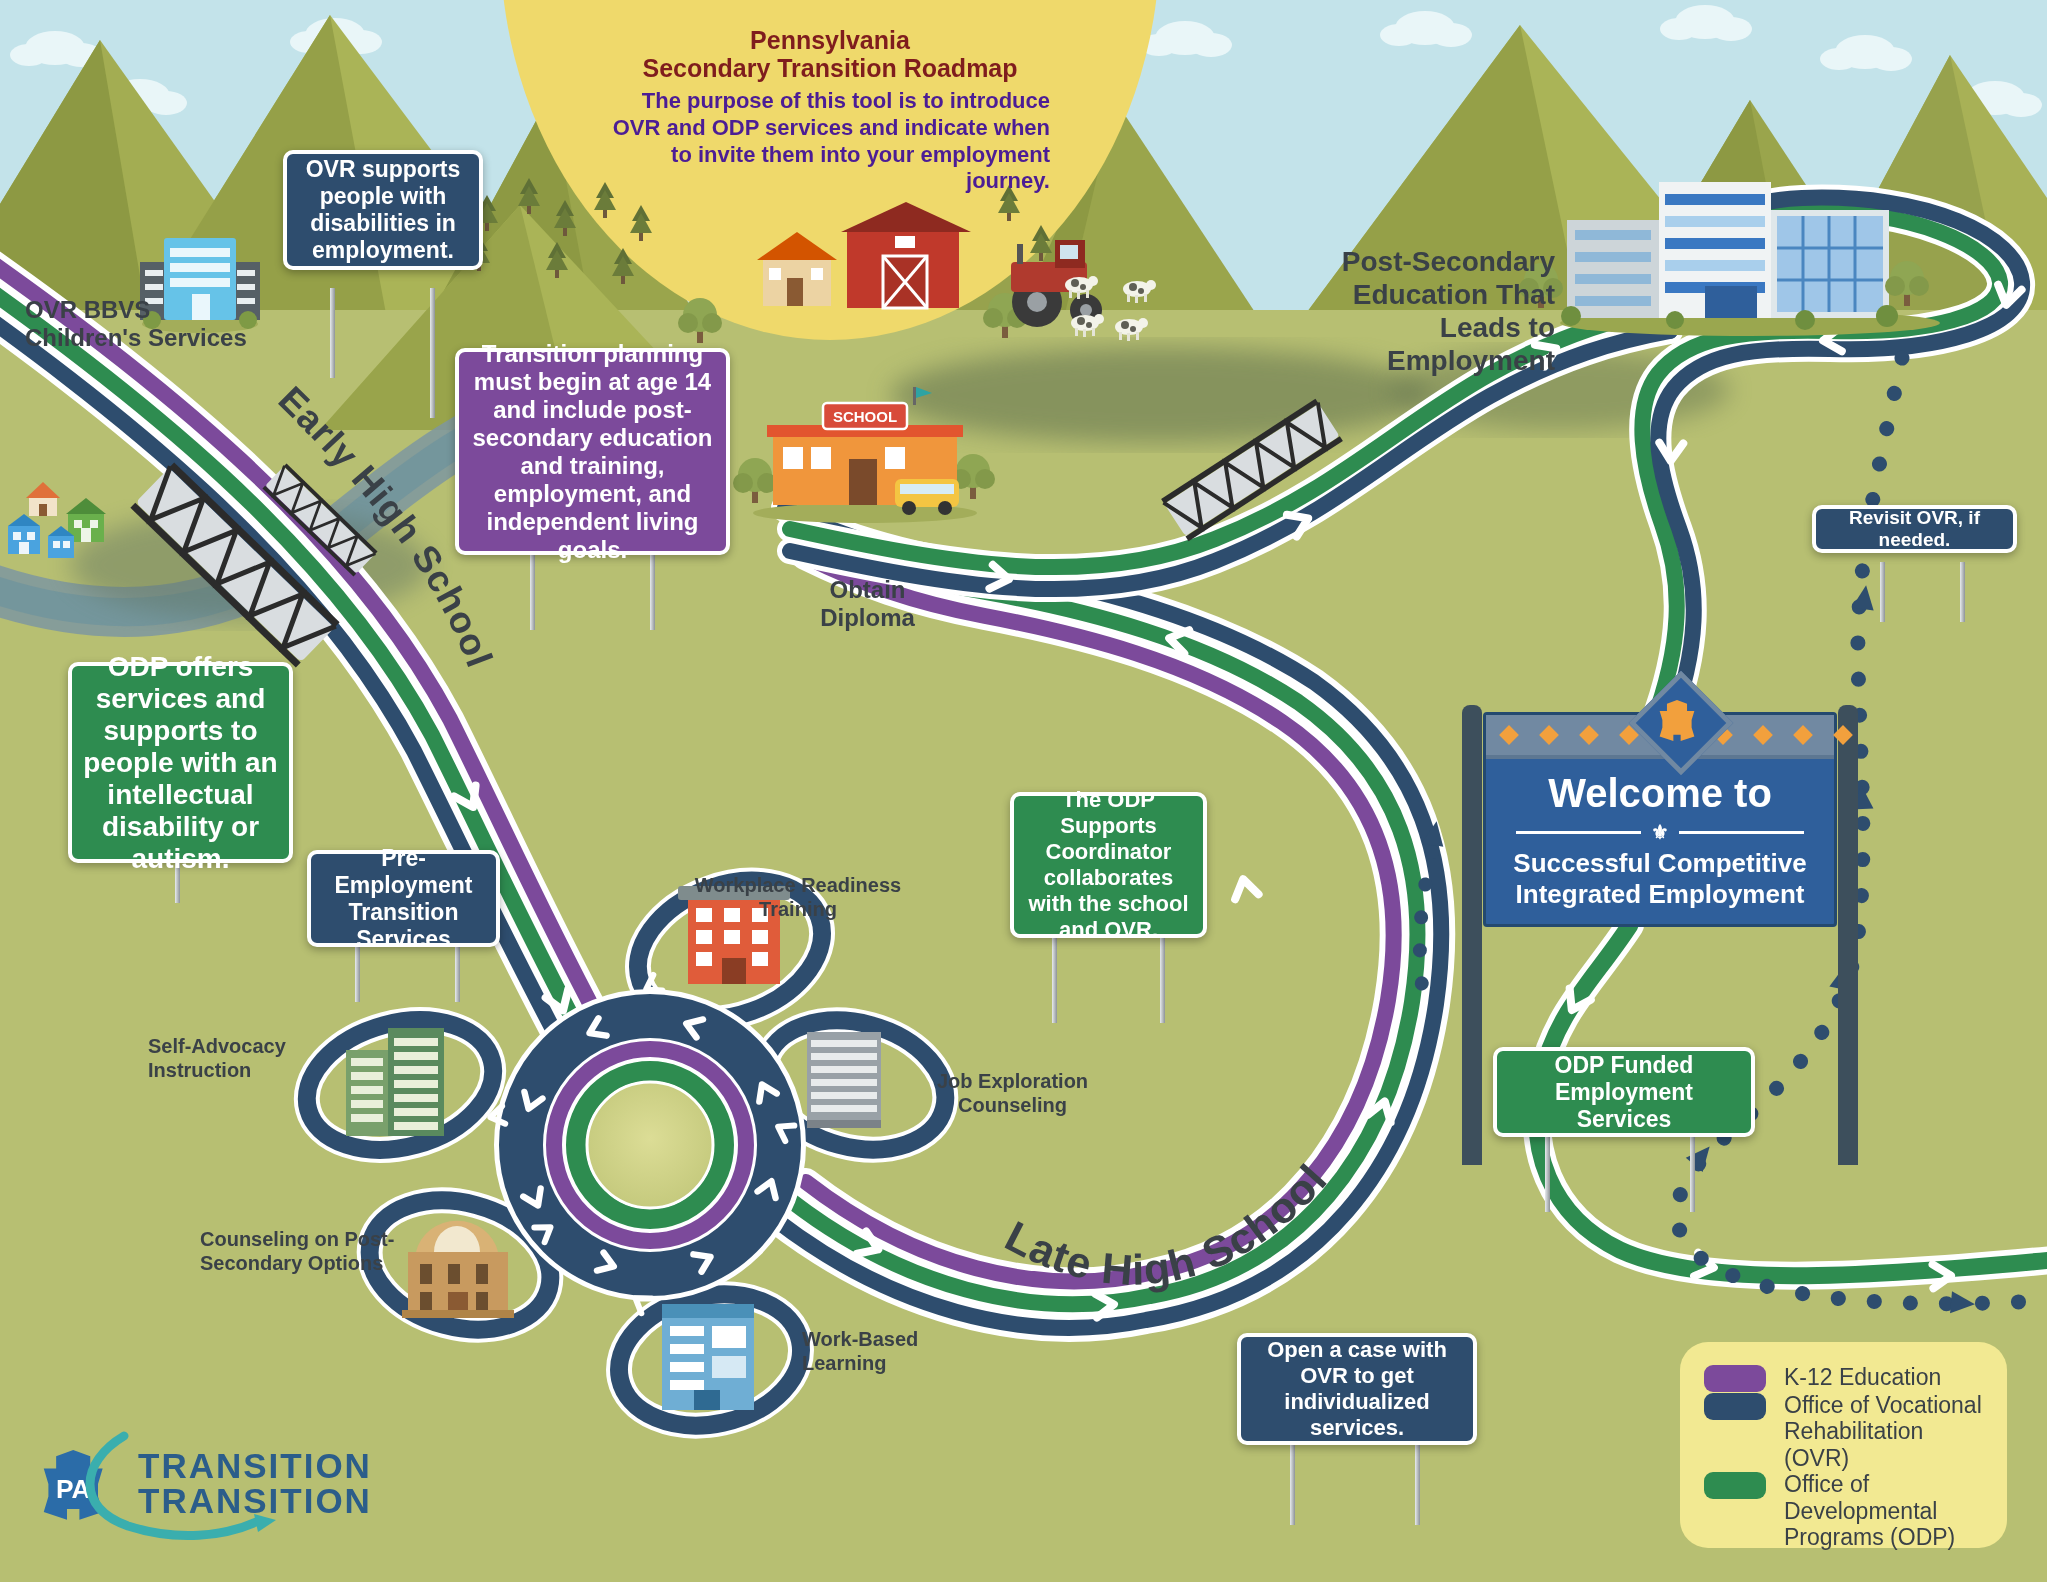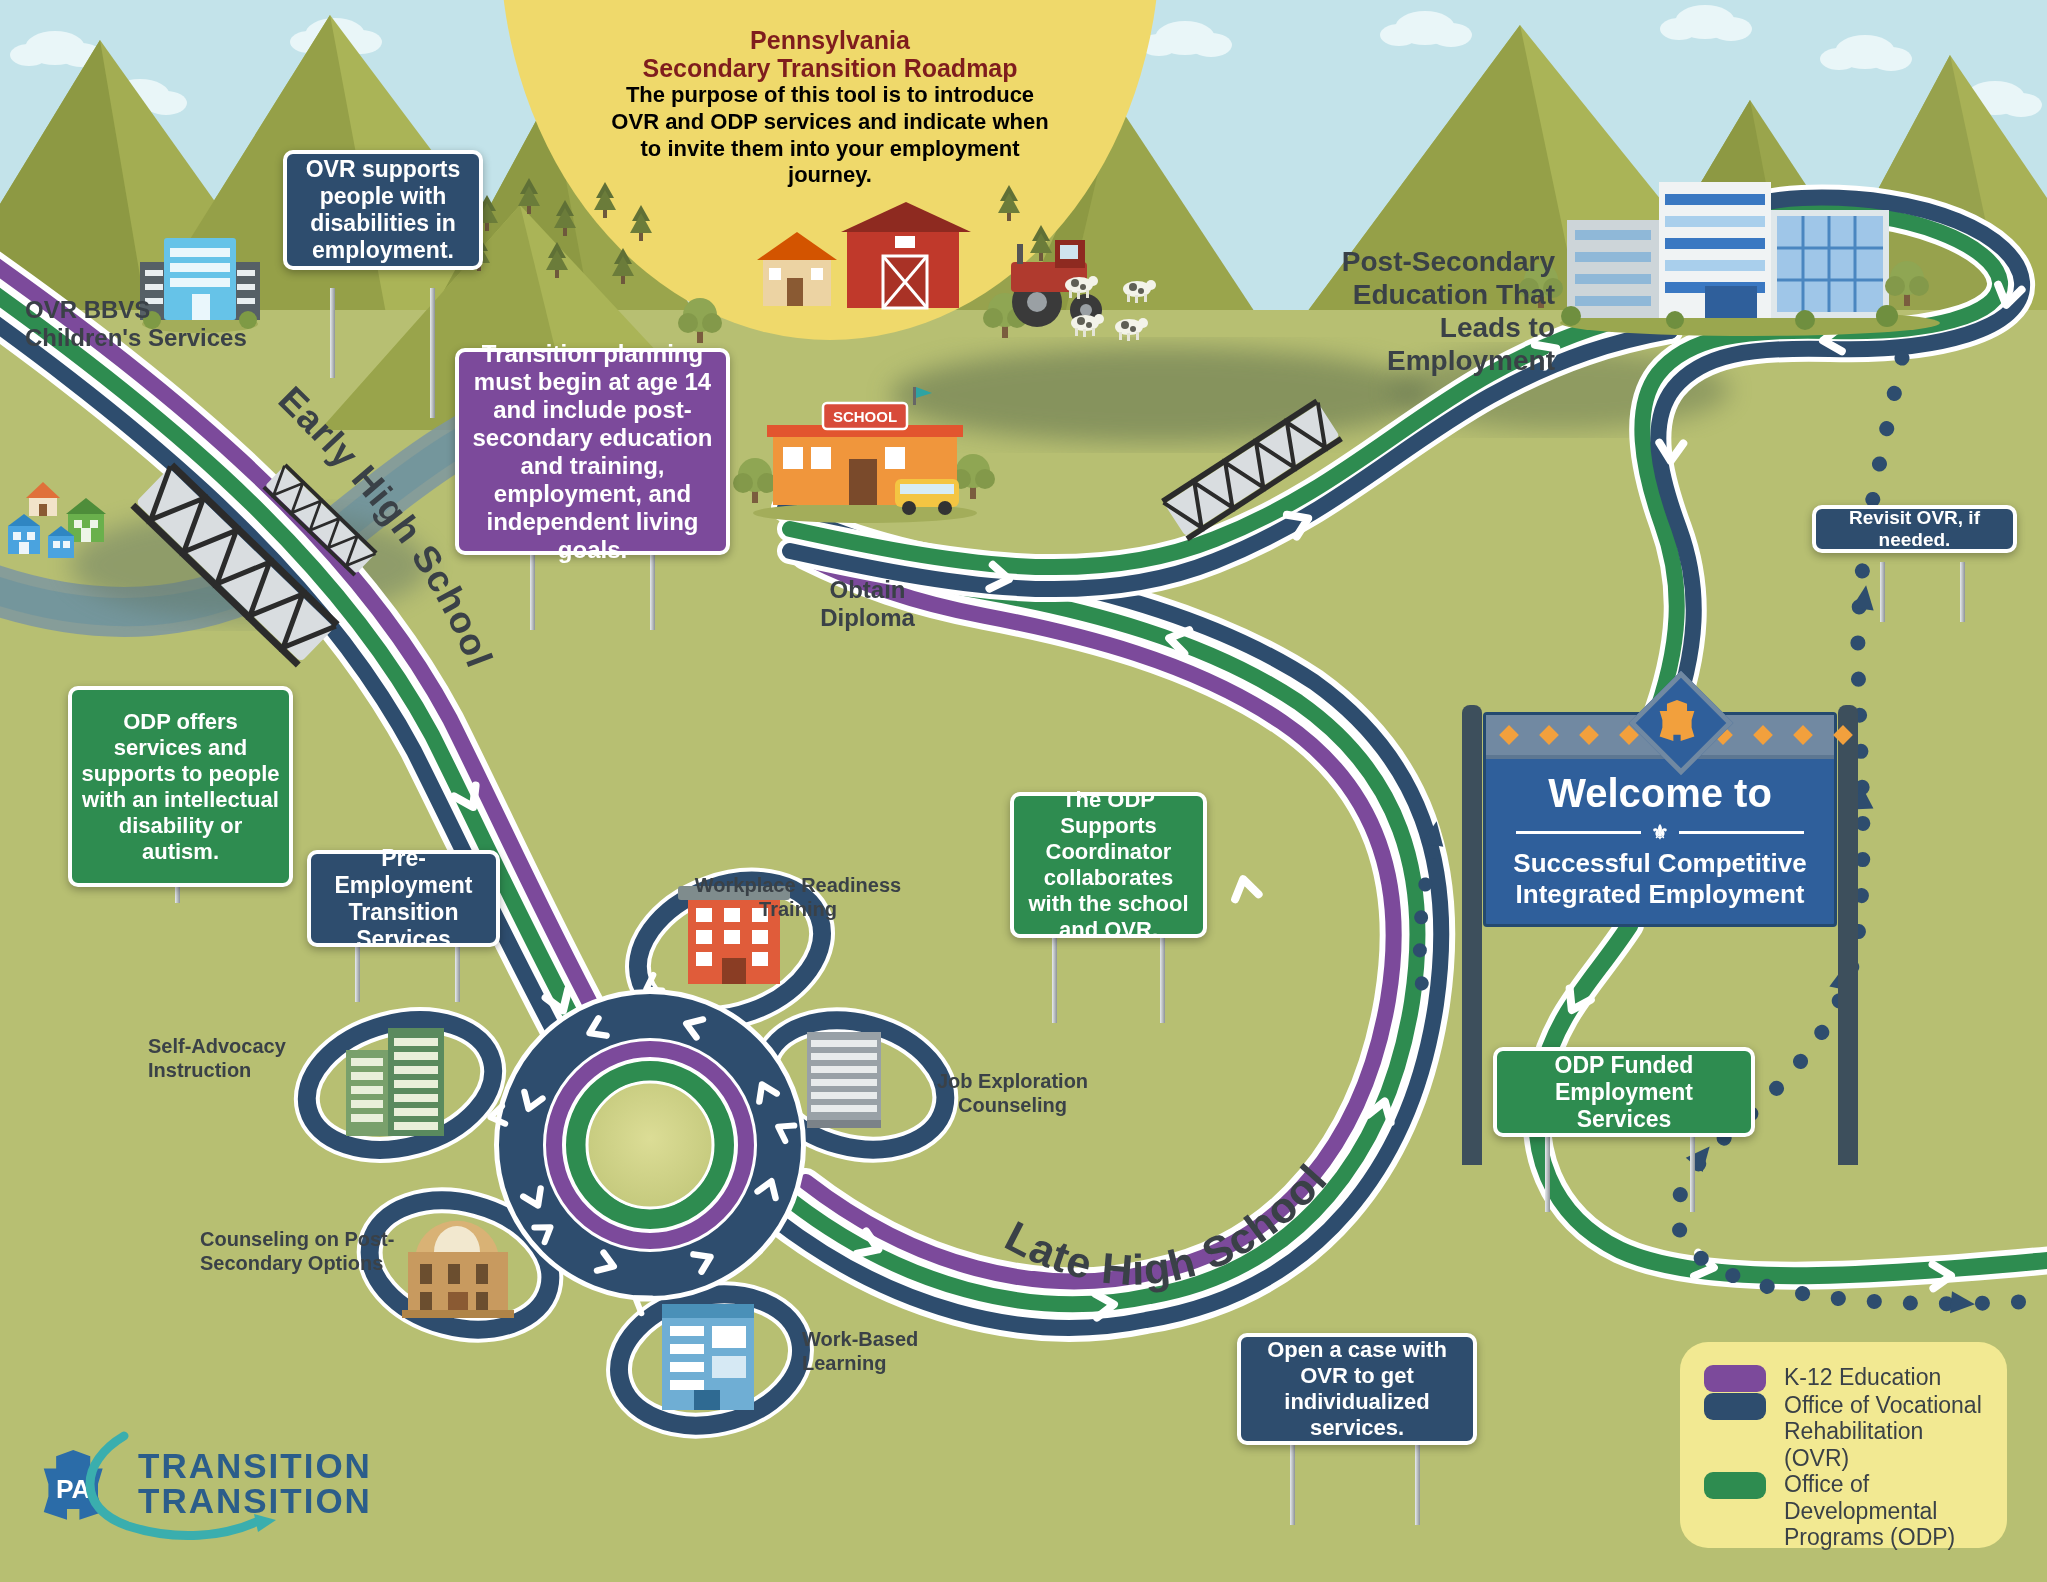--- a/index.html
+++ b/index.html
@@ -10,21 +10,21 @@
             font-size:20px;line-height:1.18;}
   .sign{position:absolute;z-index:30;border:4px solid #fff;border-radius:10px;
         color:#fff;font-weight:bold;display:flex;align-items:center;justify-content:center;
         text-align:center;box-shadow:0 3px 8px rgba(0,0,0,.3);box-sizing:border-box;padding:6px 8px;}
   .sign.navy{background:#2e4d6e}.sign.green{background:#2e8c50}.sign.purple{background:#7c4a9b}
   .post{position:absolute;z-index:29;width:5px;background:linear-gradient(90deg,#e8ebee,#8d9397);}
   .bigpost{position:absolute;z-index:29;width:20px;background:#3d4f5c;border-radius:8px 8px 0 0;}
   
   .suntitle{position:absolute;z-index:20;left:580px;top:26px;width:500px;text-align:center;}
   .suntitle .t1,.suntitle .t2{color:#7f1d1d;font-weight:bold;font-size:25px;line-height:1.12;}
-  .suntitle .purpose{color:#000000;font-weight:bold;font-size:22px;line-height:1.22;width:440px;margin-left:30px;}
+  .suntitle .purpose{margin-top:6px;color:#4c1d95;font-weight:bold;font-size:22px;line-height:1.22;width:440px;margin-left:30px;text-align:right;}
   
   .welcome{position:absolute;z-index:31;left:1483px;top:712px;width:354px;height:215px;
            background:#2f5f9b;border:3px solid #24496f;border-radius:4px;box-sizing:border-box;}
   .wband{position:relative;height:44px;background:#7189a2;border-bottom:4px solid #5d7792;
          display:flex;align-items:center;justify-content:space-between;padding:0 16px;box-sizing:border-box;}
   .dgrp{display:flex;gap:26px;}
   .dmd{width:14px;height:14px;background:#f2a03d;transform:rotate(45deg);}
   .bigdmd{position:absolute;z-index:31;left:1644px;top:686px;width:64px;height:64px;
           background:#2f5f9b;border:5px solid #7189a2;transform:rotate(45deg);}
   .wkeystone{position:absolute;z-index:32;left:1655px;top:700px;}
@@ -476,21 +476,21 @@
 
 <i class="post" style="left:330px;top:288px;height:90px"></i>
 <i class="post" style="left:430px;top:288px;height:130px"></i>
 <div class="sign navy" style="left:283px;top:150px;width:200px;height:120px;font-size:23px">OVR supports people with disabilities in employment.</div>
 
 <i class="post" style="left:530px;top:555px;height:75px"></i>
 <i class="post" style="left:650px;top:555px;height:75px"></i>
 <div class="sign purple" style="left:455px;top:348px;width:275px;height:207px;font-size:24px">Transition planning must begin at age 14 and include post-secondary education and training, employment, and independent living goals.</div>
 
 <i class="post" style="left:175px;top:833px;height:70px"></i>
-<div class="sign green" style="left:68px;top:686px;width:225px;height:201px;font-size:22px">ODP offers services and supports to people with an intellectual disability or autism.</div>
+<div class="sign green" style="left:68px;top:662px;width:225px;height:201px;font-size:28px">ODP offers services and supports to people with an intellectual disability or autism.</div>
 
 <i class="post" style="left:355px;top:947px;height:55px"></i>
 <i class="post" style="left:455px;top:947px;height:55px"></i>
 <div class="sign navy" style="left:307px;top:850px;width:193px;height:97px;font-size:23px">Pre-Employment Transition Services</div>
 
 <i class="post" style="left:1052px;top:938px;height:85px"></i>
 <i class="post" style="left:1160px;top:938px;height:85px"></i>
 <div class="sign green" style="left:1010px;top:792px;width:197px;height:146px;font-size:22px">The ODP Supports Coordinator collaborates with the school and OVR.</div>
 
 <i class="post" style="left:1290px;top:1445px;height:80px"></i>

